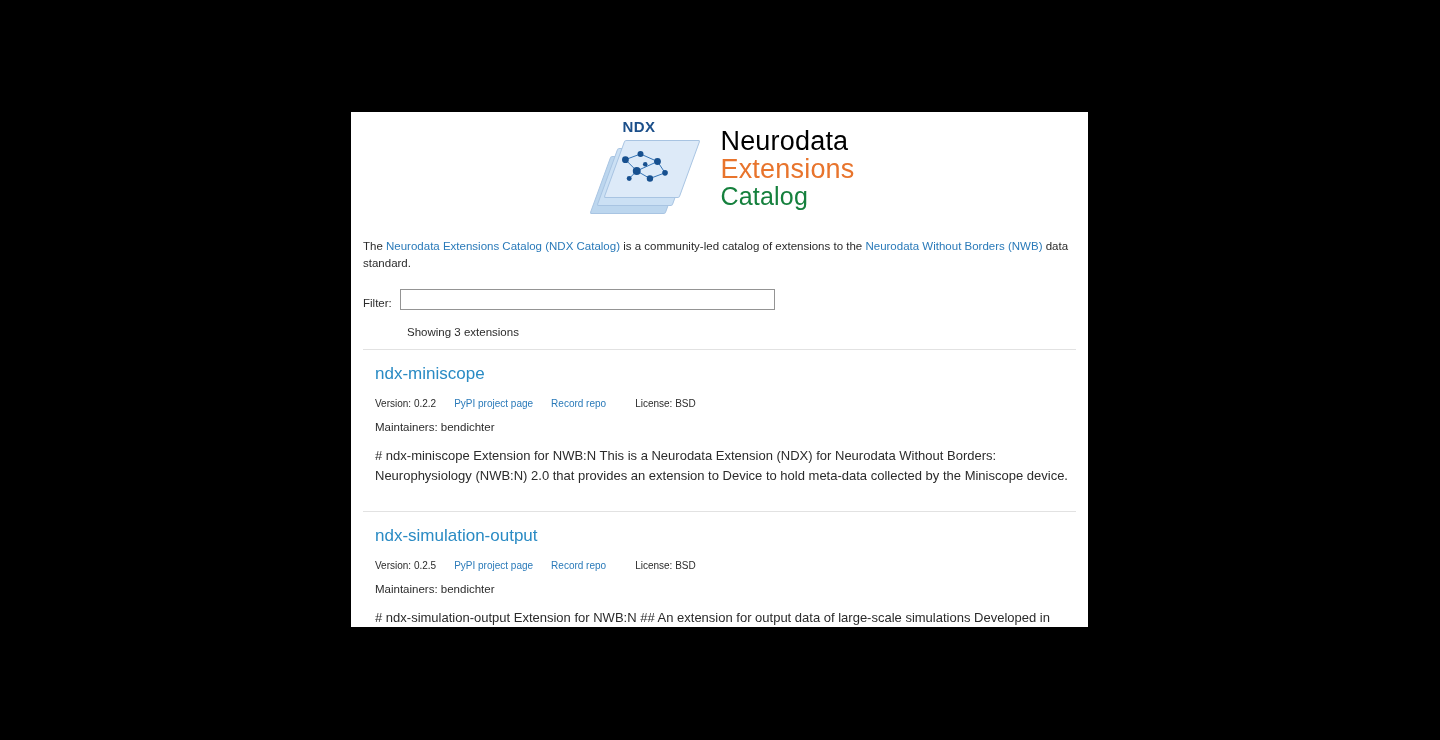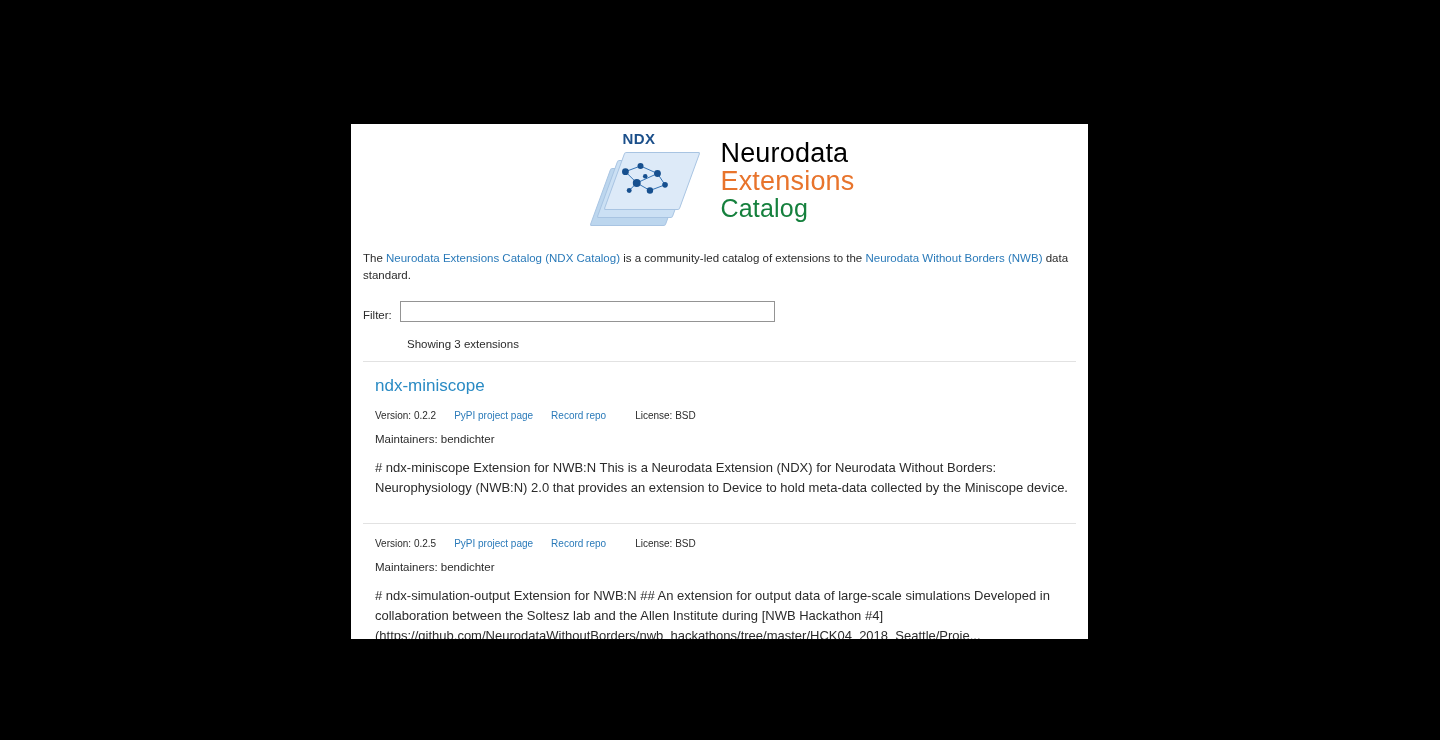--- a/index.html
+++ b/index.html
@@ -7,21 +7,21 @@
     padding: 0;
     background: #000000;
     width: 1440px;
     height: 740px;
     overflow: hidden;
     font-family: "Liberation Sans", sans-serif;
   }
   #page {
     position: absolute;
     left: 351px;
-    top: 124px;
+    top: 112px;
     width: 737px;
     height: 515px;
     background: #ffffff;
     overflow: hidden;
   }
   
   .logo-wrap {
     position: relative;
     height: 112px;
     display: flex;
@@ -204,20 +204,21 @@
         <span>Version: 0.2.2</span>
         <a class="link" href="#">PyPI project page</a>
         <a class="link" href="#">Record repo</a>
         <span class="gap-wide">License: BSD</span>
       </div>
       <div class="maintainers">Maintainers: bendichter</div>
       <p class="desc"># ndx-miniscope Extension for NWB:N This is a Neurodata Extension (NDX) for Neurodata Without Borders: Neurophysiology (NWB:N) 2.0 that provides an extension to Device to hold meta-data collected by the Miniscope device.</p>
     </div>
 
     <div class="card">
+      <h2 class="card-title">ndx-simulation-output</h2>
       <div class="meta-row">
         <span>Version: 0.2.5</span>
         <a class="link" href="#">PyPI project page</a>
         <a class="link" href="#">Record repo</a>
         <span class="gap-wide">License: BSD</span>
       </div>
       <div class="maintainers">Maintainers: bendichter</div>
       <p class="desc"># ndx-simulation-output Extension for NWB:N ## An extension for output data of large-scale simulations Developed in collaboration between the Soltesz lab and the Allen Institute during [NWB Hackathon #4] (https://github.com/NeurodataWithoutBorders/nwb_hackathons/tree/master/HCK04_2018_Seattle/Proje...</p>
     </div>
   </div>

